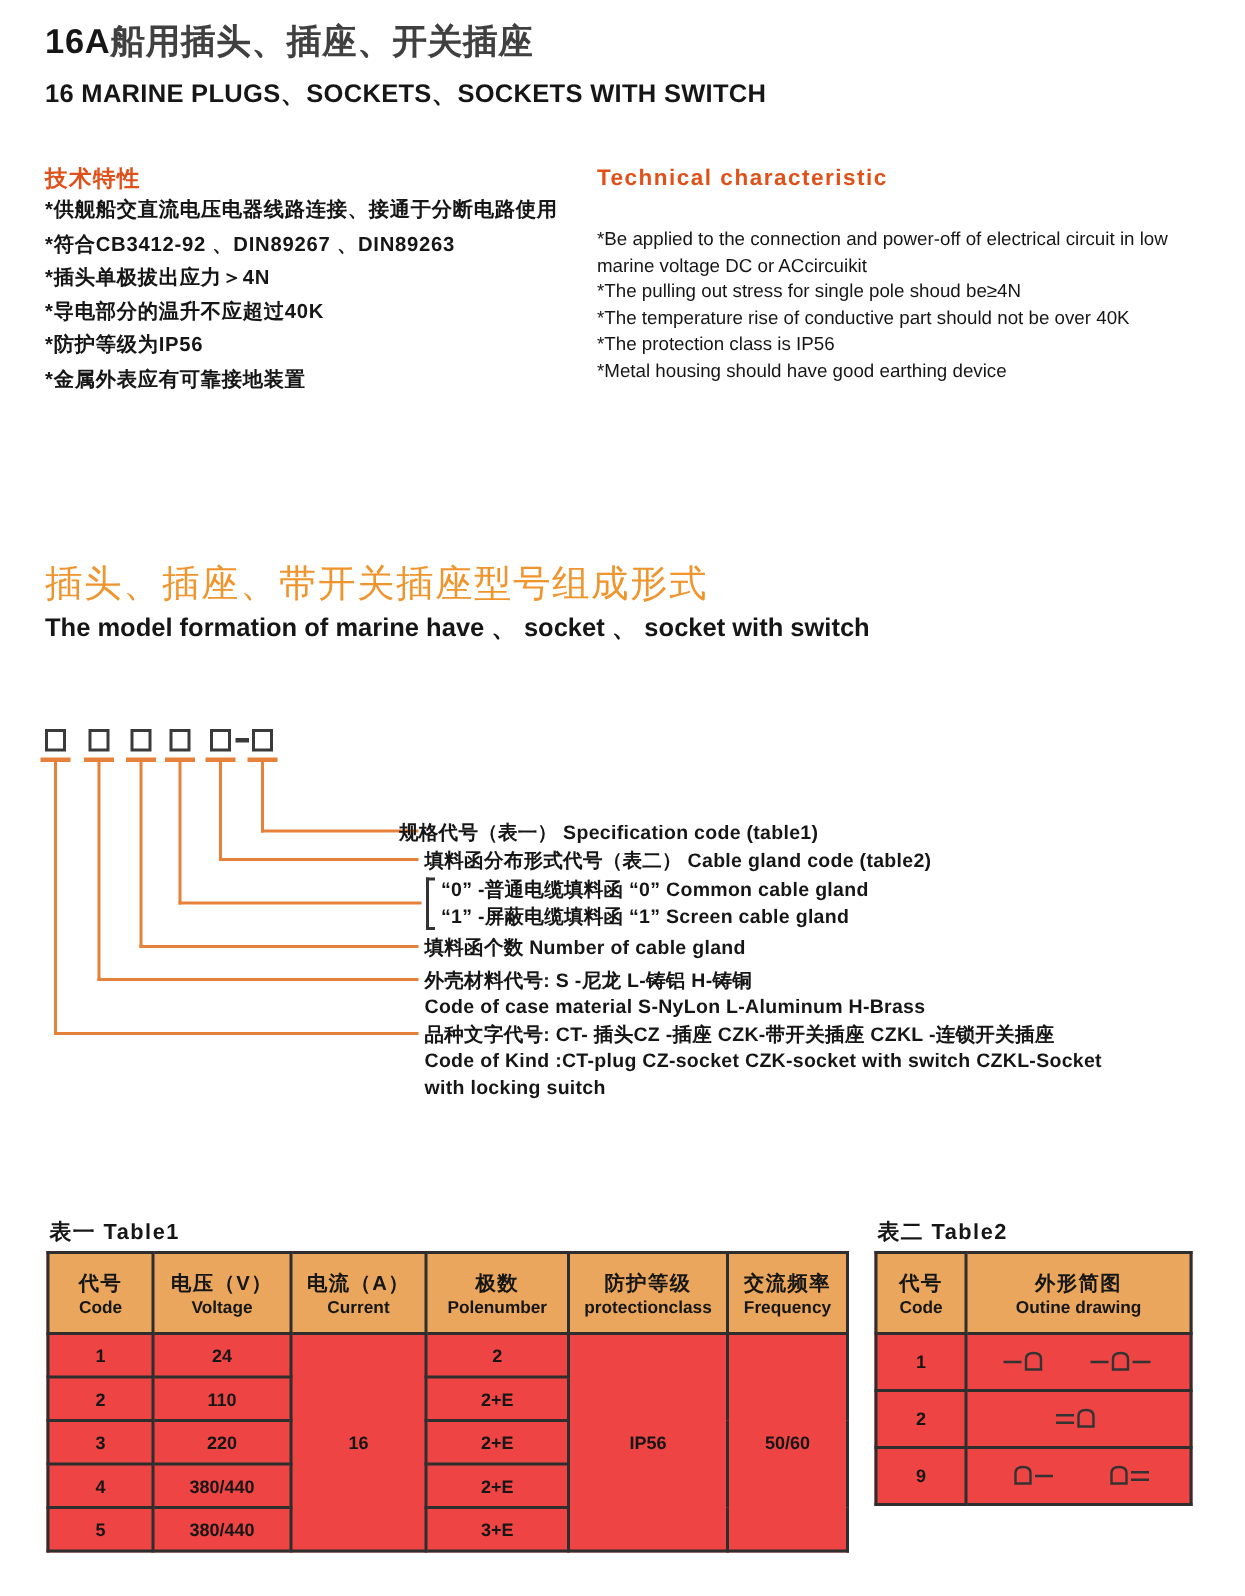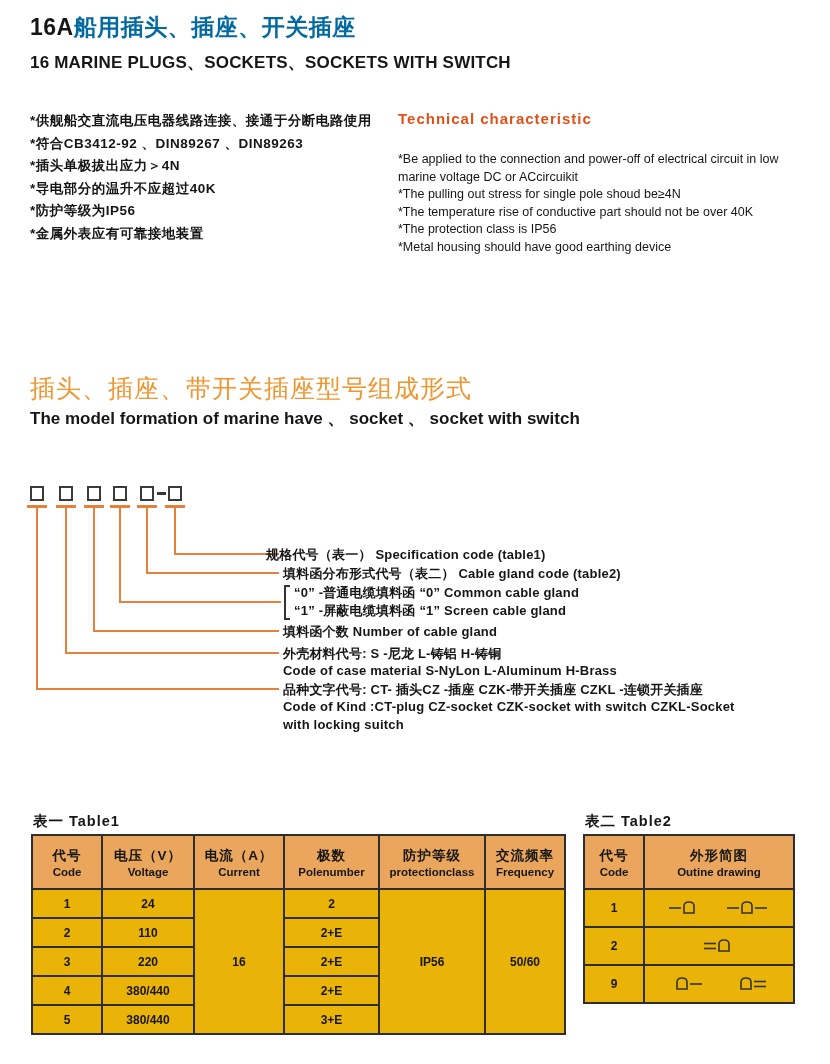--- a/index.html
+++ b/index.html
@@ -5,21 +5,21 @@
   * { margin:0; padding:0; box-sizing:border-box; }
   html,body { background:#ffffff; }
   body {
     width:830px; height:1064px; position:relative; overflow:hidden;
     font-family:"Liberation Sans","DejaVu Sans",sans-serif; color:#161616;
   }
   .abs { position:absolute; }
 
   
   .title-zh { font-size:23px; font-weight:bold; letter-spacing:0.5px; }
-  .title-zh .orange { color:#0369a1; }
+  .title-zh .orange { color:#404040; }
   .title-en { font-size:17px; font-weight:bold; margin-top:8px; letter-spacing:0.2px; }
 
   
   .tech-heading { font-size:15px; font-weight:bold; color:#E0511A; letter-spacing:1px; }
   .tech-list { list-style:none; }
   .tech-list.zh li { font-size:13.5px; font-weight:600; line-height:22.5px; letter-spacing:0.5px; }
   .tech-list.en { margin-top:24px; }
   .tech-list.en li { font-size:12.5px; font-weight:500; line-height:17.5px; }
 
   
@@ -31,40 +31,41 @@
   .vline { position:absolute; width:2px; background:#E5813B; }
   .hline { position:absolute; height:2px; background:#E5813B; }
   .code-dash { position:absolute; width:9px; height:3px; background:#3a3a3a; }
 
   .dg-label { position:absolute; font-size:13px; font-weight:600; white-space:nowrap; letter-spacing:0.2px; }
   .bracket { position:absolute; width:6px; height:35px; border-left:2px solid #333;
              border-top:2px solid #333; border-bottom:2px solid #333; }
 
   
   .tbl-caption { font-size:14.5px; font-weight:bold; letter-spacing:1px; }
-  table { border-collapse:collapse; table-layout:fixed; background:#eab308; }
+  table { border-collapse:collapse; table-layout:fixed; background:#ef4444; }
   th, td { border:2px solid #2e2e2e; text-align:center; vertical-align:middle; }
   thead th { background:#E9A65C; height:54px; padding:2px 0; }
   th .zh { font-size:13.5px; font-weight:bold; letter-spacing:1px; display:block; }
   th .en { font-size:11.5px; font-weight:bold; display:block; margin-top:1px; }
   #table1 td { height:29px; font-size:12px; font-weight:600; }
   #table2 td { height:38px; font-size:12px; font-weight:600; }
   .sym-row { display:flex; justify-content:space-around; align-items:center; padding:0 10px; }
   .sym-row.single { justify-content:center; }
   .gland-svg { display:block; }
 </style>
 </head>
 <body>
 
 <div class="abs" style="left:30px; top:12px;">
   <div class="title-zh"><span>16A</span><span class="orange">船用插头、插座、开关插座</span></div>
   <div class="title-en">16 MARINE PLUGS、SOCKETS、SOCKETS WITH  SWITCH</div>
 </div>
 
 <div class="abs" style="left:30px; top:110px; width:355px;">
+  <div class="tech-heading">技术特性</div>
   <ul class="tech-list zh">
     <li>*供舰船交直流电压电器线路连接、接通于分断电路使用</li>
     <li>*符合CB3412-92 、DIN89267 、DIN89263</li>
     <li>*插头单极拔出应力＞4N</li>
     <li>*导电部分的温升不应超过40K</li>
     <li>*防护等级为IP56</li>
     <li>*金属外表应有可靠接地装置</li>
   </ul>
 </div>
 

